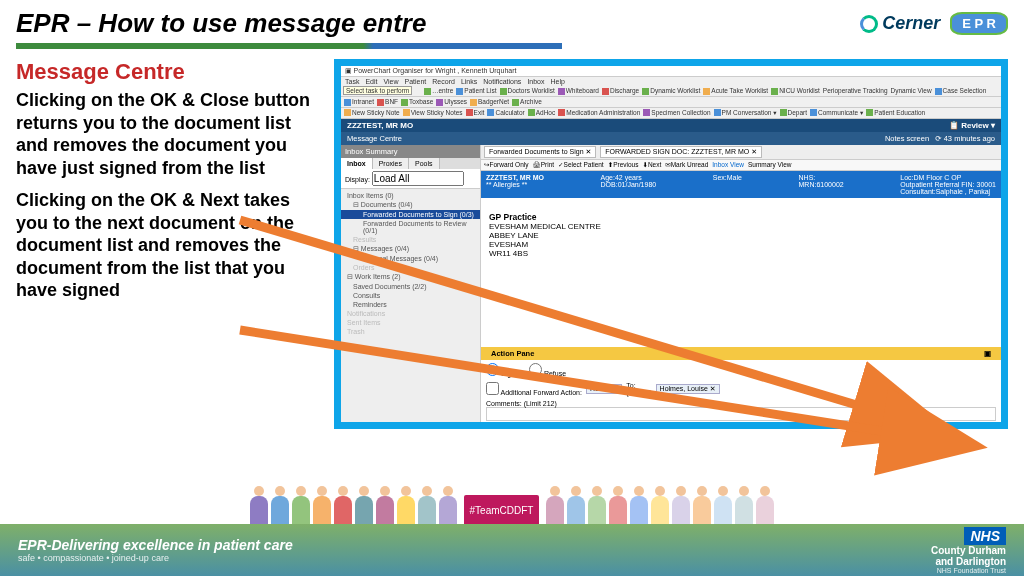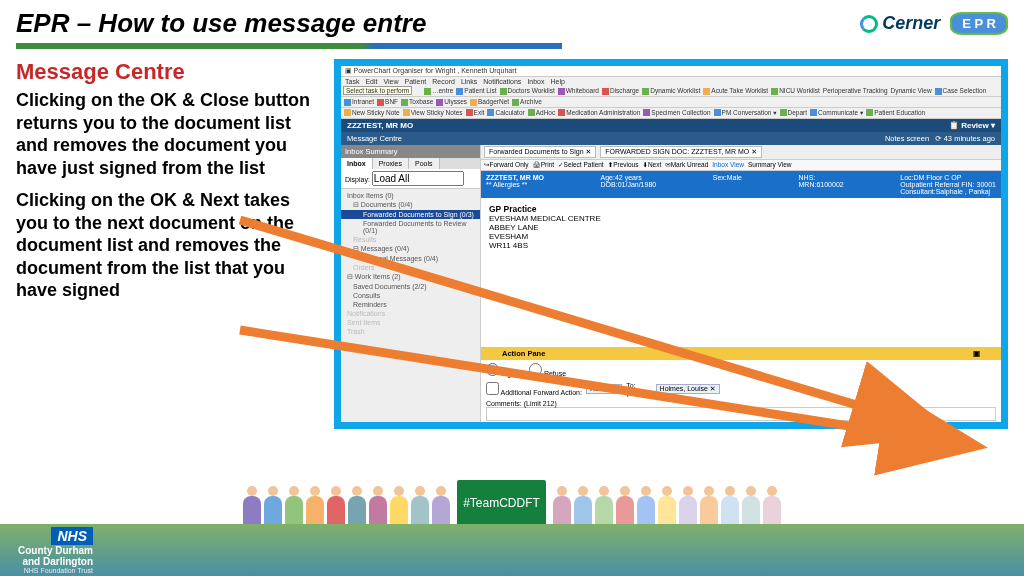--- a/index.html
+++ b/index.html
@@ -40,39 +40,39 @@
   .ss-tree div { padding:1px 6px; }
   .ss-tree .lvl1 { padding-left:12px; }
   .ss-tree .lvl2 { padding-left:22px; }
   .ss-tree .sel { background:#1a4b9a; color:#fff; }
   .ss-right { flex:1; background:#fff; display:flex; flex-direction:column; }
   .ss-doctabs { background:#eee; padding:1px 3px; font-size:7px; border-bottom:1px solid #ccc; }
   .ss-dtab { display:inline-block; background:#fff; border:1px solid #bbb; padding:1px 4px; margin-right:2px; }
   .ss-doctoolbar { background:#f8f8f8; padding:1px 3px; font-size:6.5px; display:flex; gap:4px; border-bottom:1px solid #ccc; }
   .ss-doctoolbar .hl { color:#0066cc; }
   .ss-bluebanner { background:#1a6fc9; color:#fff; font-size:7px; padding:3px 5px; display:flex; justify-content:space-between; }
-  .ss-doc { flex:1; padding:6px 8px; font-size:8px; color:#000; }
+  .ss-doc { flex:1; padding:14px 8px; font-size:8px; color:#000; }
   .ss-doc b { font-size:8.5px; }
-  .ss-action { background:#f5c842; padding:2px 21px; font-size:7.5px; font-weight:bold; display:flex; justify-content:space-between; }
+  .ss-action { background:#f5c842; padding:2px 10px; font-size:7.5px; font-weight:bold; display:flex; justify-content:space-between; }
   .ss-signrow { padding:3px 5px; font-size:7px; display:flex; gap:14px; align-items:center; background:#fff; }
   .ss-fwdrow { padding:2px 5px; font-size:7px; display:flex; gap:4px; align-items:center; background:#fff; }
   .ss-fwdrow .chip { background:#e8f0f8; border:1px solid #aac; padding:0 3px; }
   .ss-comments { padding:2px 5px; font-size:7px; background:#fff; }
   .ss-comments .box { border:1px solid #ccc; height:14px; width:100%; }
   .ss-btnrow { padding:3px 5px; text-align:right; background:#f0f0f0; border-top:1px solid #ccc; }
   .ss-btn { display:inline-block; background:#fff; border:1px solid #999; padding:2px 10px; font-size:8px; margin-left:3px; }
 
   .arrow { position:absolute; pointer-events:none; }
   .arrow svg { overflow:visible; }
 
   .footer-band { position:absolute; left:0; right:0; bottom:0; height:78px; }
   .illus { position:absolute; bottom:46px; left:0; right:0; height:60px; display:flex; justify-content:center; align-items:flex-end; gap:3px; }
   .person { width:18px; height:34px; border-radius:8px 8px 2px 2px; position:relative; }
   .person::before { content:''; position:absolute; top:-10px; left:4px; width:10px; height:10px; border-radius:50%; background:#f2c49b; }
-  .teamtag { background:#15803d; color:#fff; font-size:12px; padding:16px 6px; border-radius:2px; align-self:flex-end; margin:0 4px 4px; }
+  .teamtag { background:#be185d; color:#fff; font-size:10px; padding:10px 6px; border-radius:2px; align-self:flex-end; margin:0 4px 4px; }
   .footer-bar { position:absolute; bottom:0; left:0; right:0; height:52px; background:linear-gradient(180deg,#7fb069 0%,#4a90a4 100%); display:flex; justify-content:space-between; align-items:center; padding:4px 18px; }
   .footer-left { color:#fff; }
   .footer-left .tag { font-style:italic; font-weight:bold; font-size:14px; }
   .footer-left .sub { font-size:9px; opacity:.85; }
   .footer-right { text-align:right; color:#fff; }
   .nhs { background:#005eb8; color:#fff; font-weight:900; font-style:italic; padding:1px 6px; font-size:14px; display:inline-block; }
   .nhs-sub { font-size:10px; font-weight:bold; line-height:1.1; }
   .nhs-sub2 { font-size:7px; opacity:.85; }
 </style>
 </head>
@@ -280,20 +280,24 @@
     <div class="person" style="background:#ea9999"></div>
     <div class="person" style="background:#a4c2f4"></div>
     <div class="person" style="background:#ffe599"></div>
     <div class="person" style="background:#d9d2e9"></div>
     <div class="person" style="background:#f9cb9c"></div>
     <div class="person" style="background:#cfe2f3"></div>
     <div class="person" style="background:#d0e0e3"></div>
     <div class="person" style="background:#ead1dc"></div>
   </div>
   <div class="footer-bar">
+    <div class="footer-left">
+      <div class="tag">EPR-Delivering excellence in patient care</div>
+      <div class="sub">safe • compassionate • joined-up care</div>
+    </div>
     <div class="footer-right">
       <span class="nhs">NHS</span>
       <div class="nhs-sub">County Durham</div>
       <div class="nhs-sub">and Darlington</div>
       <div class="nhs-sub2">NHS Foundation Trust</div>
     </div>
   </div>
 </div>
 
 </body></html>

